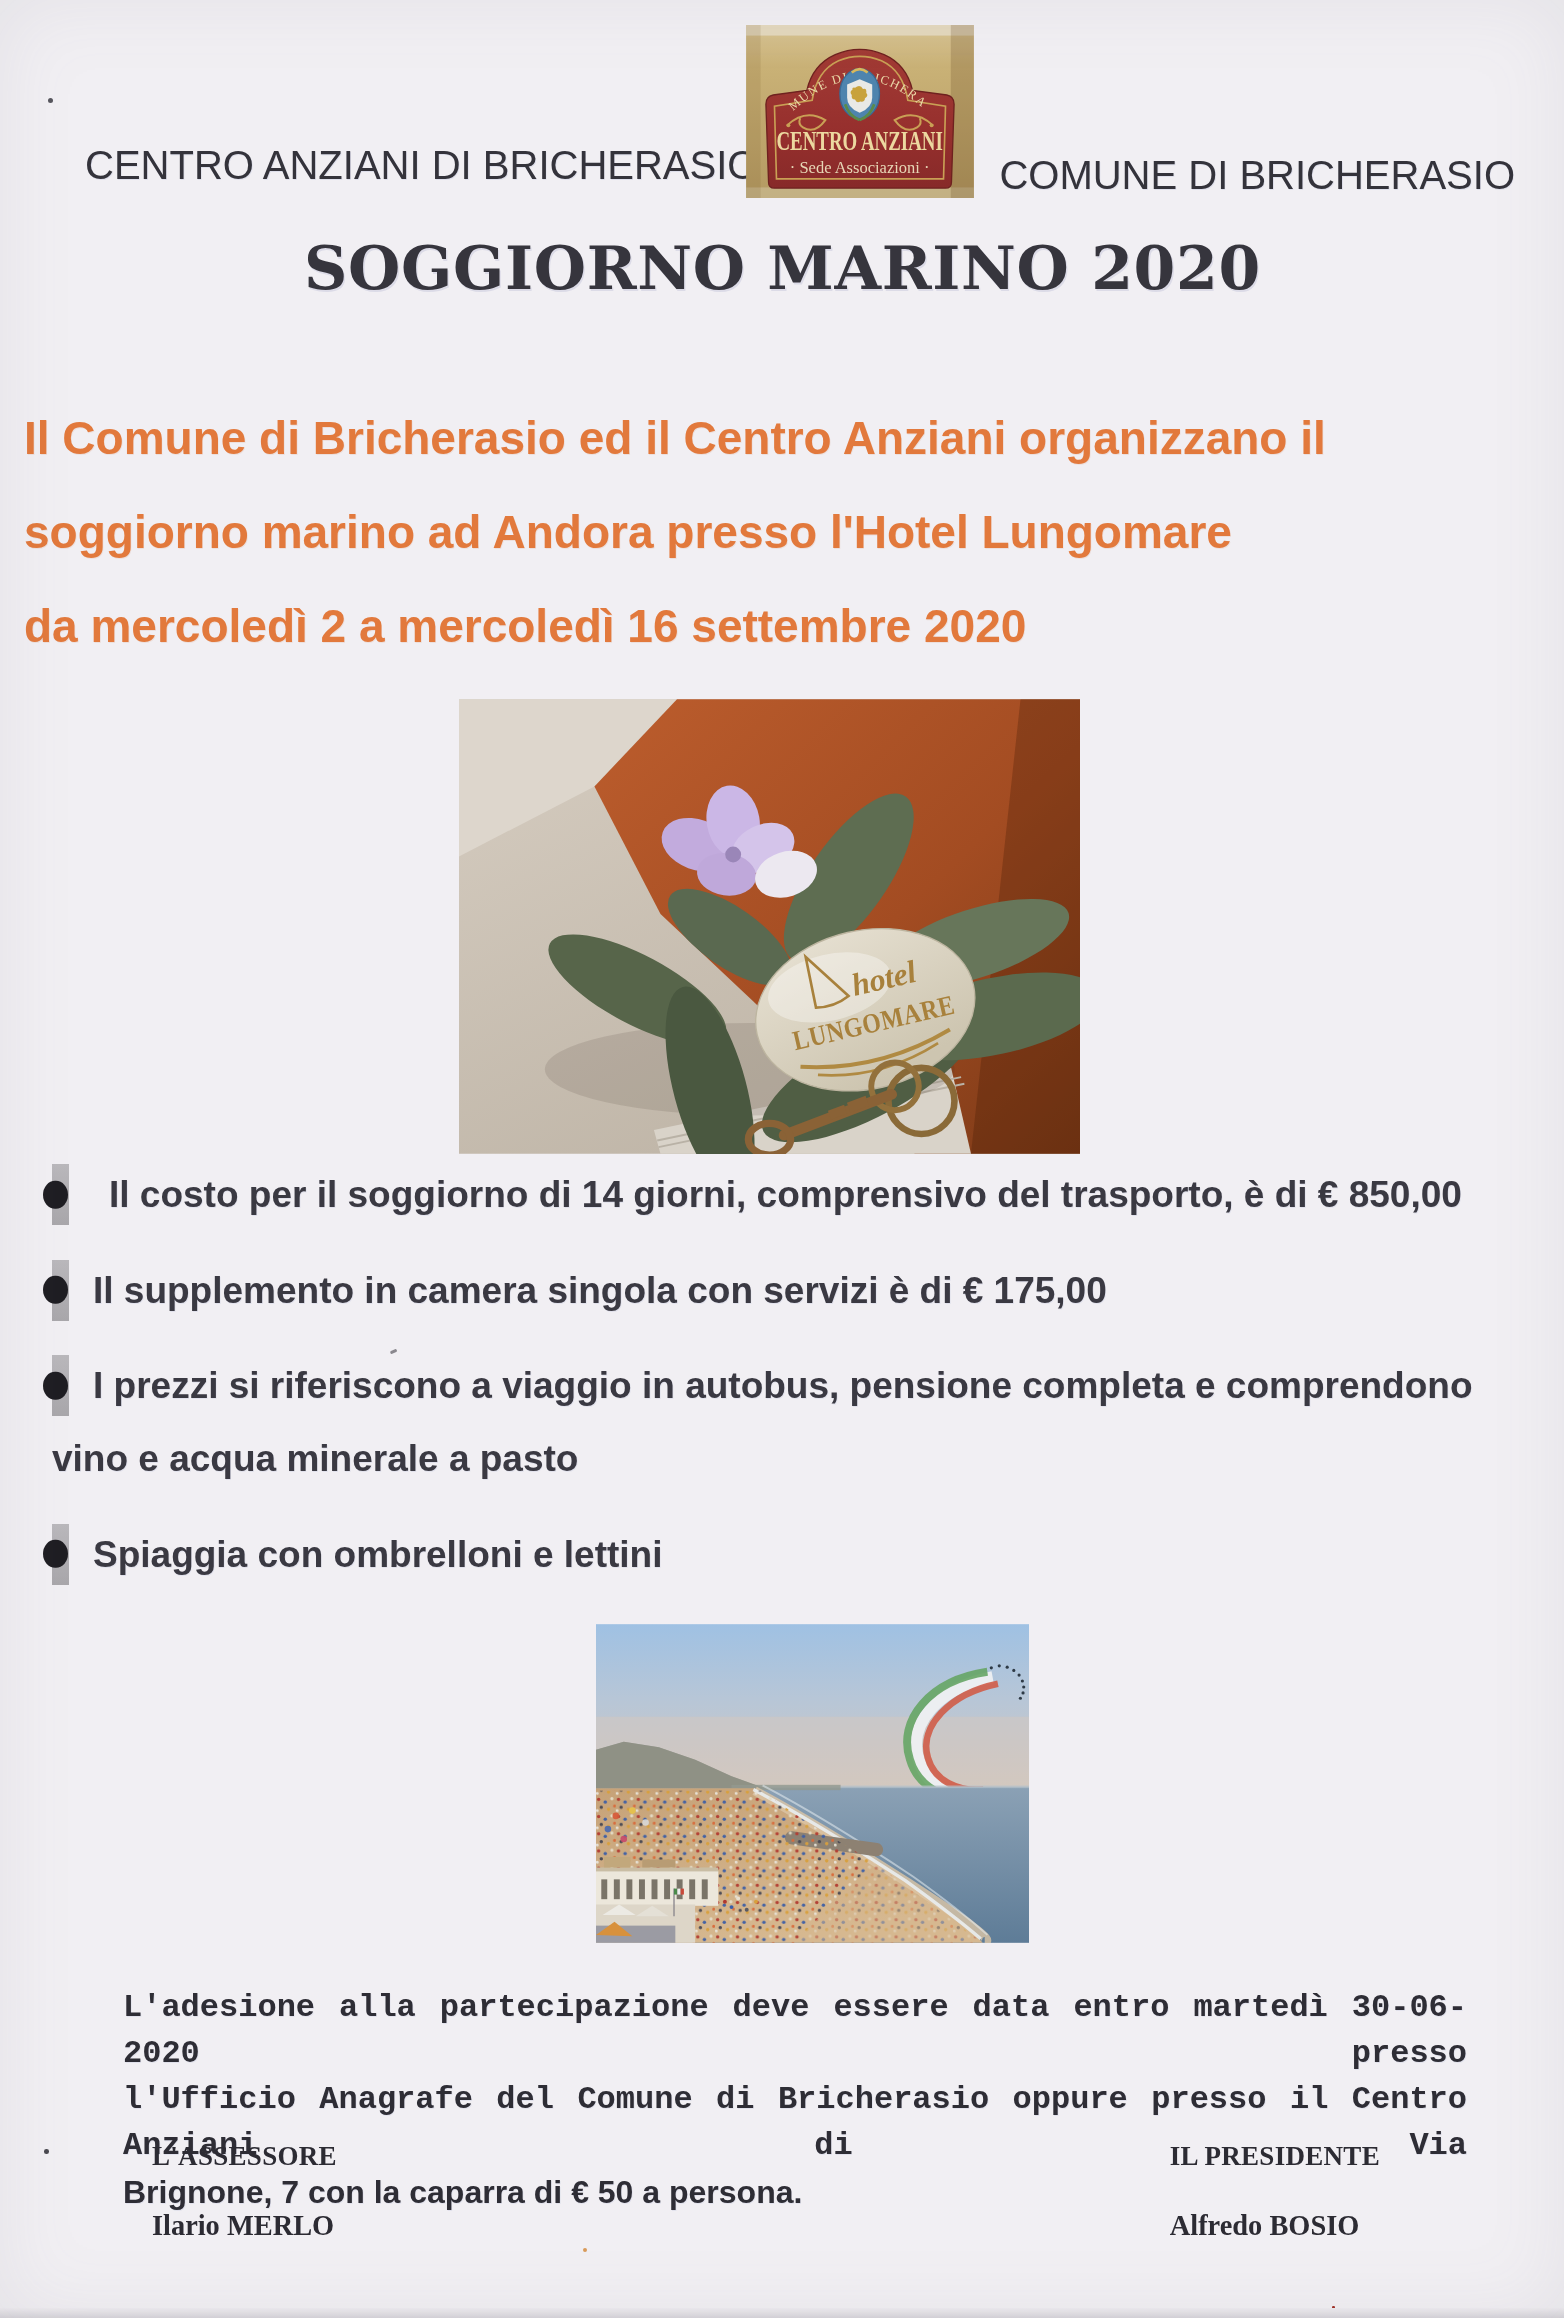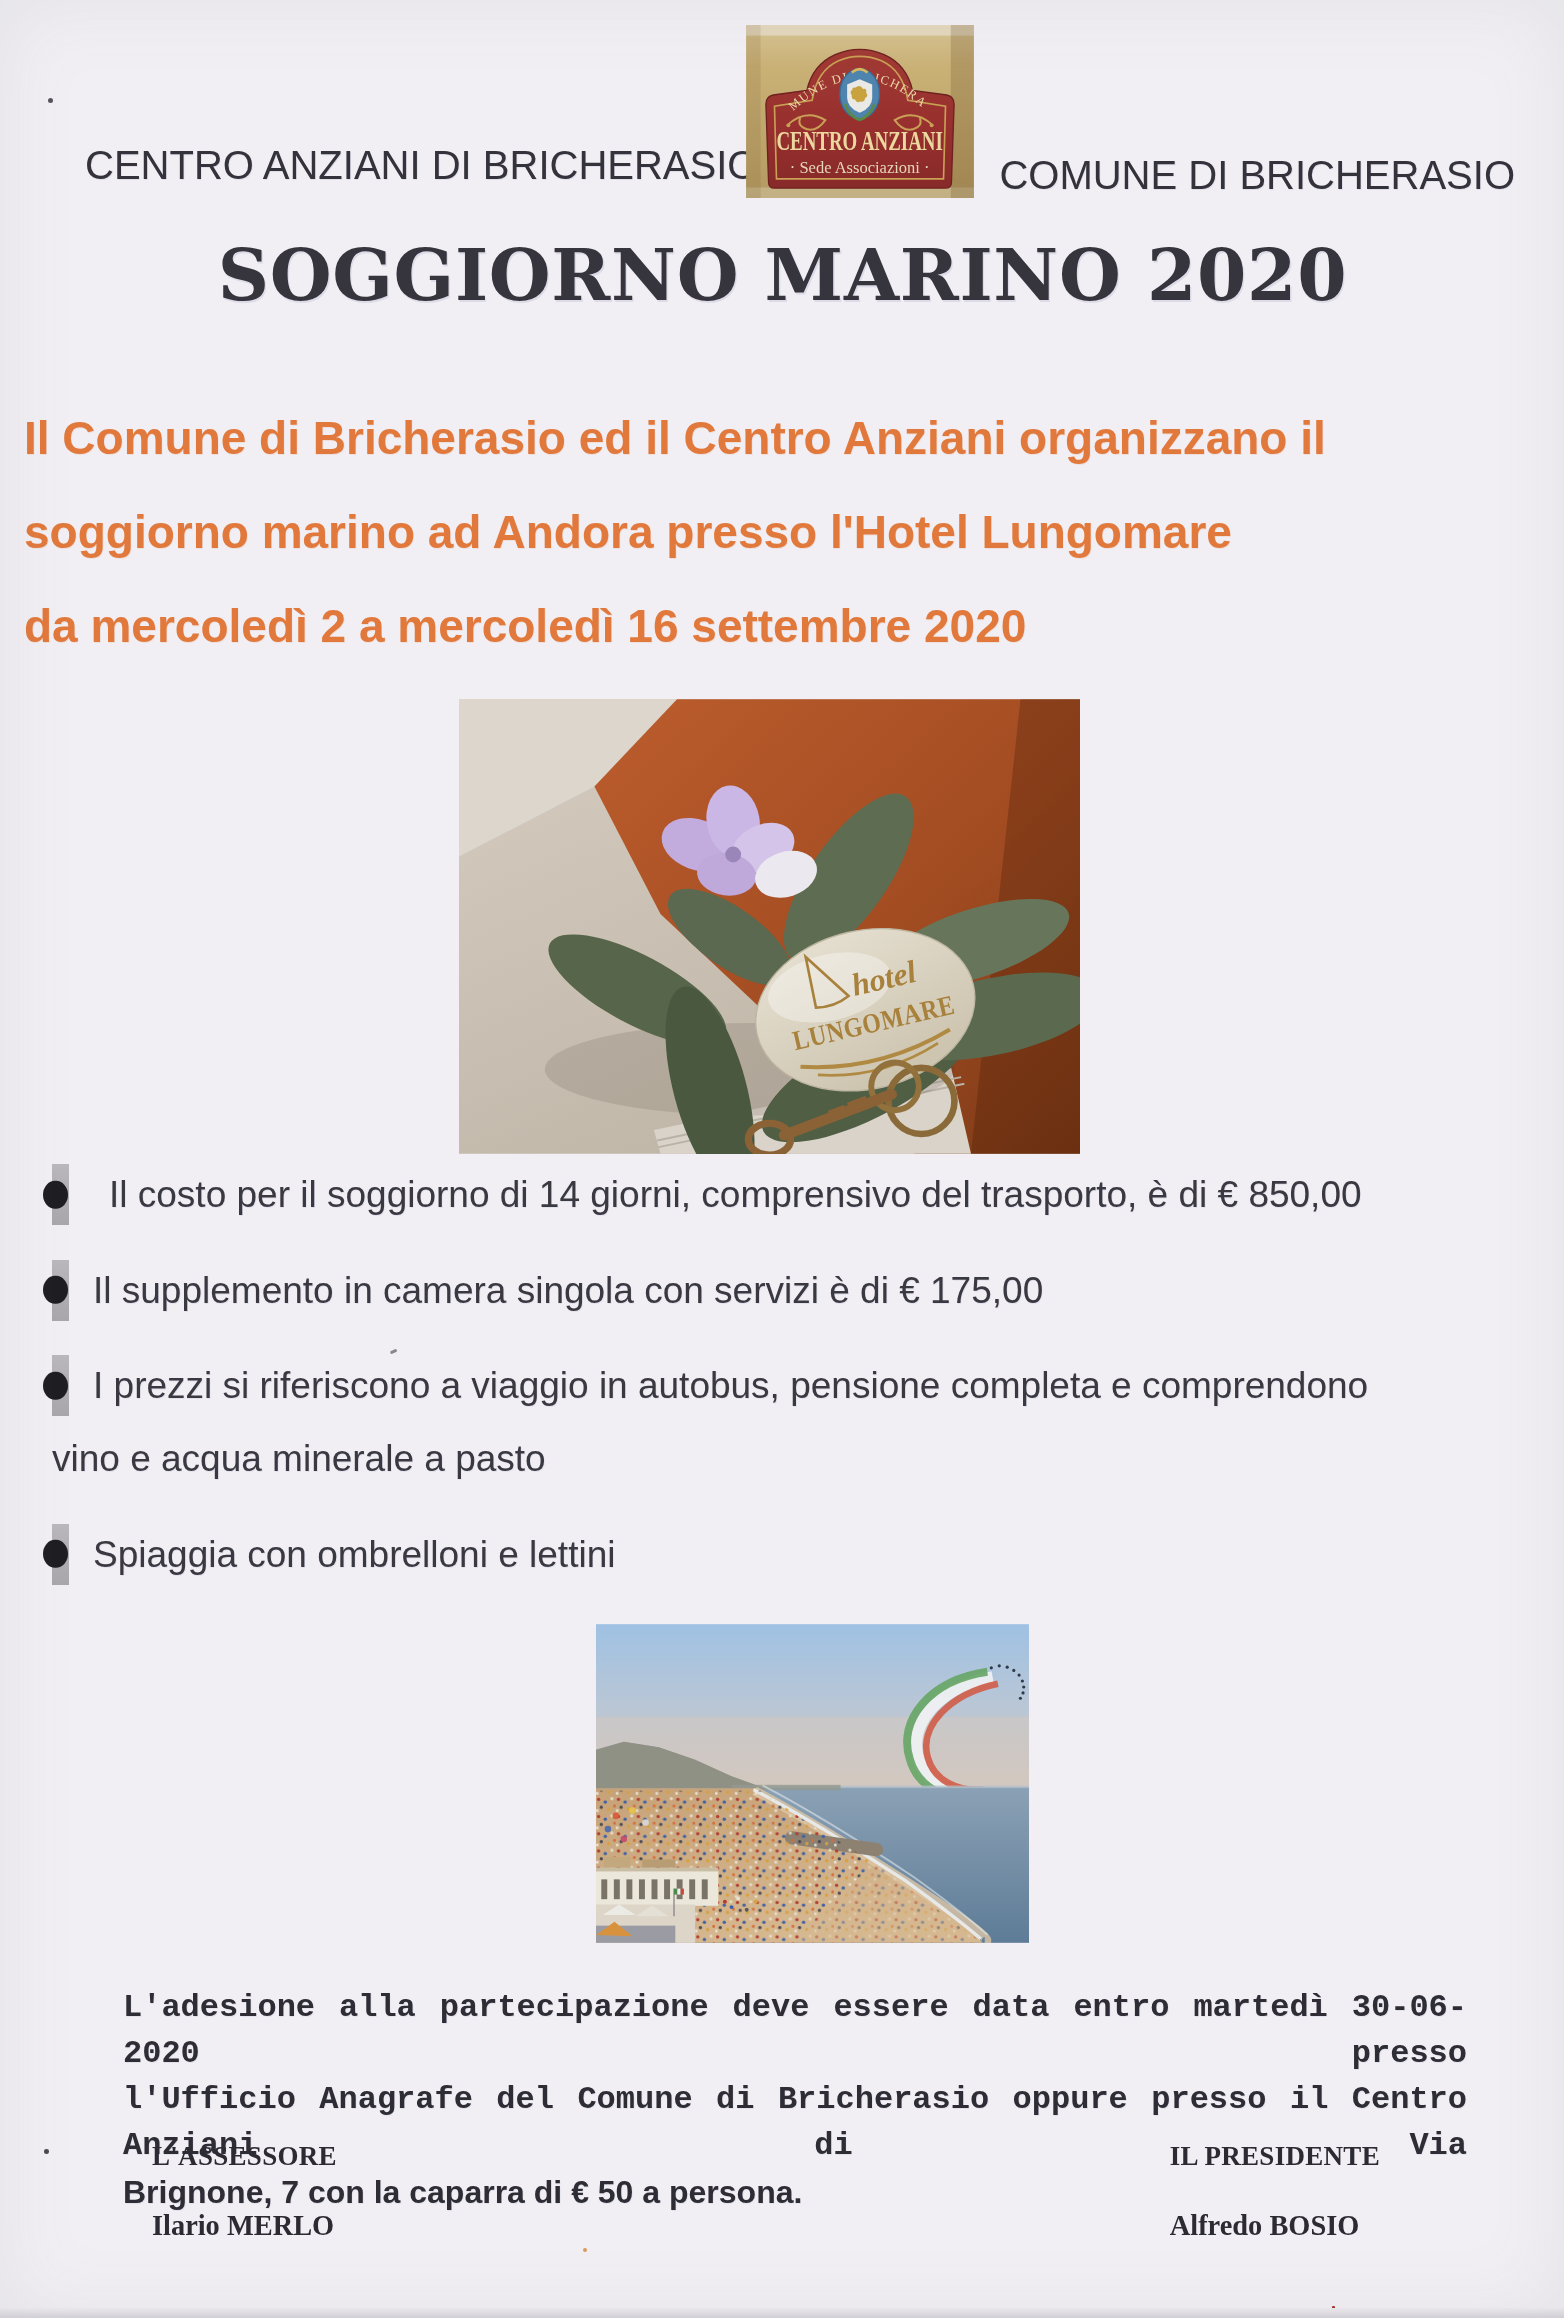--- a/index.html
+++ b/index.html
@@ -35,21 +35,21 @@
   .logo svg{display:block;width:100%;height:100%;}
   .logo-arch{font-family:"Liberation Serif",serif;font-size:19px;fill:#ead9a8;letter-spacing:2.5px;}
   .logo-main{font-family:"Liberation Serif",serif;font-weight:bold;font-size:40px;fill:#ecd9a0;}
   .logo-sub{font-family:"Liberation Serif",serif;font-size:25px;fill:#e7d7b6;}
 
   
   .title{
     position:absolute;left:0;right:0;top:233px;margin:0;
     text-align:center;
     font-family:"DejaVu Serif",serif;font-weight:bold;
-    font-size:71px;letter-spacing:0.7px;color:#36353d;
+    font-size:60px;letter-spacing:0.7px;color:#36353d;
     text-shadow:1.3px 2px 0 rgba(90,100,160,.14);
     white-space:nowrap;
   }
 
   
   .intro{
     position:absolute;left:24px;right:24px;top:391px;
     color:#e2793c;font-weight:bold;
     font-size:46px;line-height:94px;
     text-shadow:0.7px 1.3px 0 rgba(200,90,30,.10);
@@ -58,21 +58,21 @@
   
   .key-photo{position:absolute;left:459px;top:699px;width:621px;height:455px;}
   .key-photo svg{display:block;width:100%;height:100%;}
   .tag-word1{font-family:"Liberation Serif",serif;font-style:italic;font-weight:bold;font-size:48px;fill:#a8813c;}
   .tag-word2{font-family:"Liberation Serif",serif;font-weight:bold;font-size:42px;fill:#a8813c;letter-spacing:1px;}
 
   
   .bullets{
     position:absolute;left:52px;top:1158px;right:37px;
     margin:0;padding:0;list-style:none;
-    font-size:37px;color:#3a3942;
+    font-size:37px;color:#3a3942;font-weight:bold;
   }
   .bullet{margin:0 0 22.5px 0;line-height:73px;
     text-shadow:0.7px 1.3px 0 rgba(90,110,180,.10);}
   .bullet-marker{
     display:inline-block;width:17px;height:61px;
     background:linear-gradient(#bab8bc,#a9a7ab);
     vertical-align:middle;position:relative;
     margin:0 24px 5.3px 0;
   }
   .bullet-marker::after{

